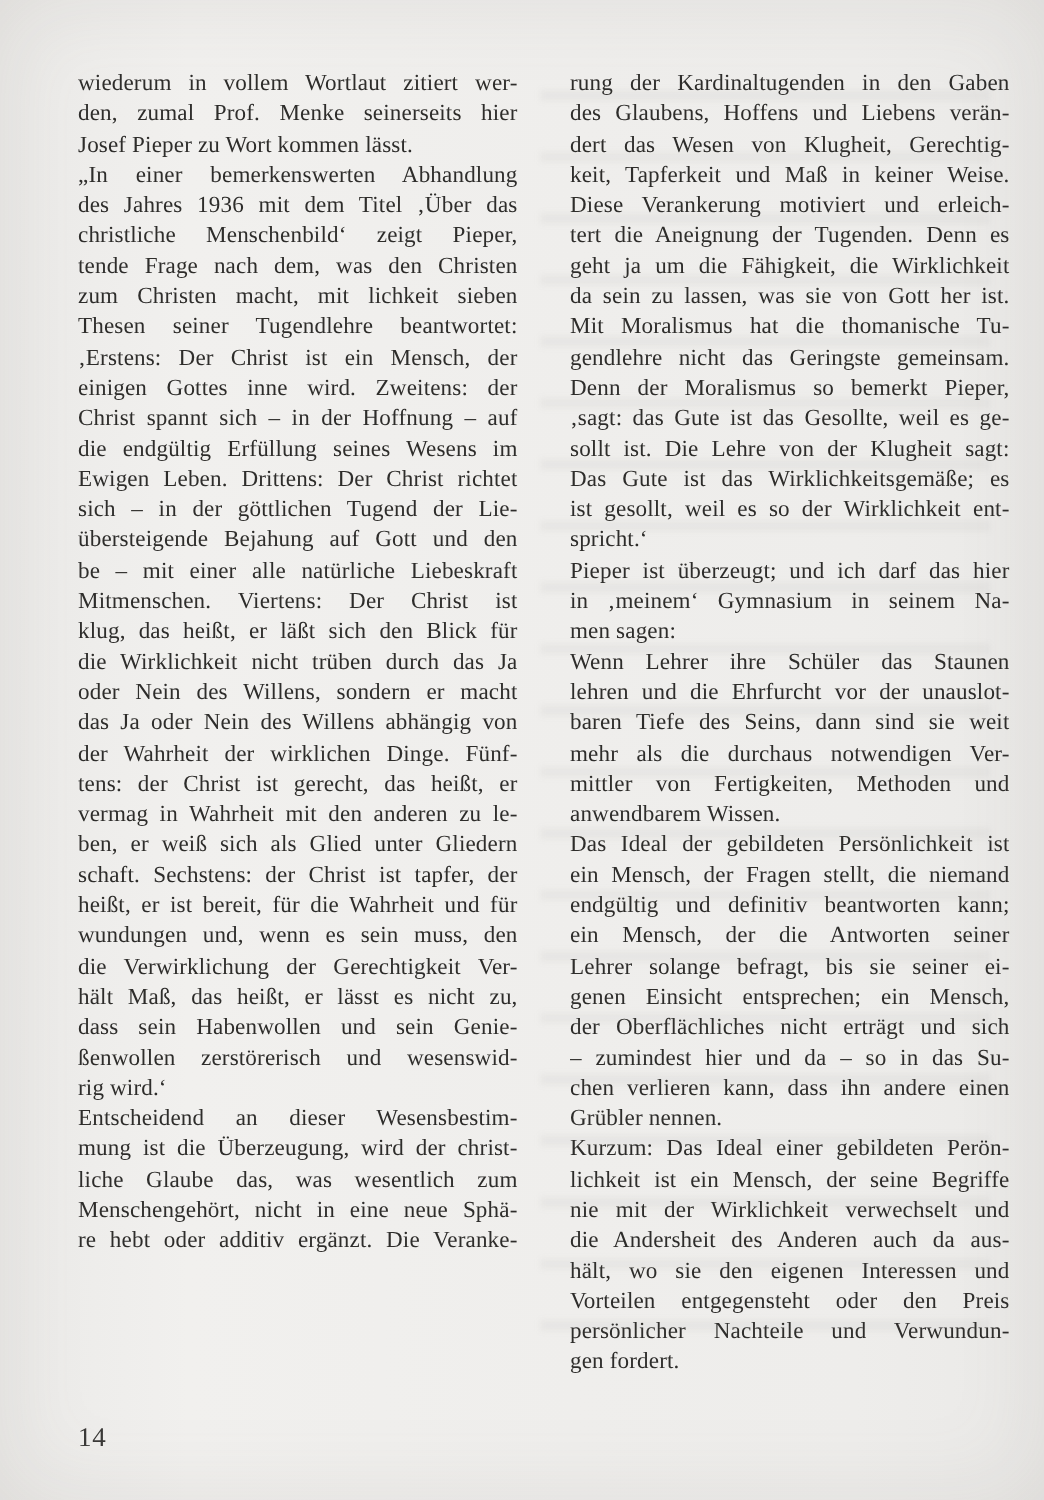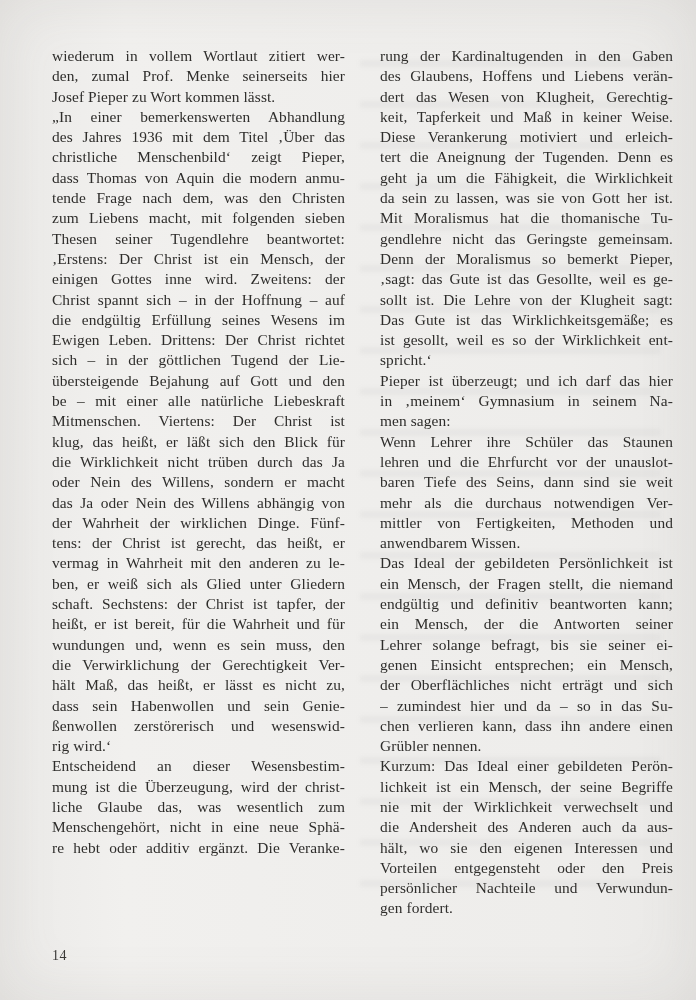--- a/index.html
+++ b/index.html
@@ -55,40 +55,39 @@
     letter-spacing: 0.1px;
   }
   .line.flush {
     text-align: left;
     text-align-last: left;
   }
   .pagenum {
     position: absolute;
     left: 52px;
     top: 948px;
-    font-size: 14px;
+    font-size: 18px;
     color: #3a3937;
     letter-spacing: 0.5px;
   }
 </style>
 </head>
 <body>
 
 <div class="page">
   <div class="columns">
     <div class="col">
         <div class="line">wiederum in vollem Wortlaut zitiert wer-</div>
         <div class="line">den, zumal Prof. Menke seinerseits hier</div>
         <div class="line flush">Josef Pieper zu Wort kommen lässt.</div>
         <div class="line">„In einer bemerkenswerten Abhandlung</div>
         <div class="line">des Jahres 1936 mit dem Titel ‚Über das</div>
         <div class="line">christliche Menschenbild‘ zeigt Pieper,</div>
-        <div class="line">dass Thomas von Aquin die modern anmu-</div>
         <div class="line">tende Frage nach dem, was den Christen</div>
-        <div class="line">zum Liebens macht, mit folgenden sieben</div>
+        <div class="line">zum Christen macht, mit lichkeit sieben</div>
         <div class="line">Thesen seiner Tugendlehre beantwortet:</div>
         <div class="line">‚Erstens: Der Christ ist ein Mensch, der</div>
         <div class="line">einigen Gottes inne wird. Zweitens: der</div>
         <div class="line">Christ spannt sich – in der Hoffnung – auf</div>
         <div class="line">die endgültig Erfüllung seines Wesens im</div>
         <div class="line">Ewigen Leben. Drittens: Der Christ richtet</div>
         <div class="line">sich – in der göttlichen Tugend der Lie-</div>
         <div class="line">übersteigende Bejahung auf Gott und den</div>
         <div class="line">be – mit einer alle natürliche Liebeskraft</div>
         <div class="line">Mitmenschen. Viertens: Der Christ ist</div>

